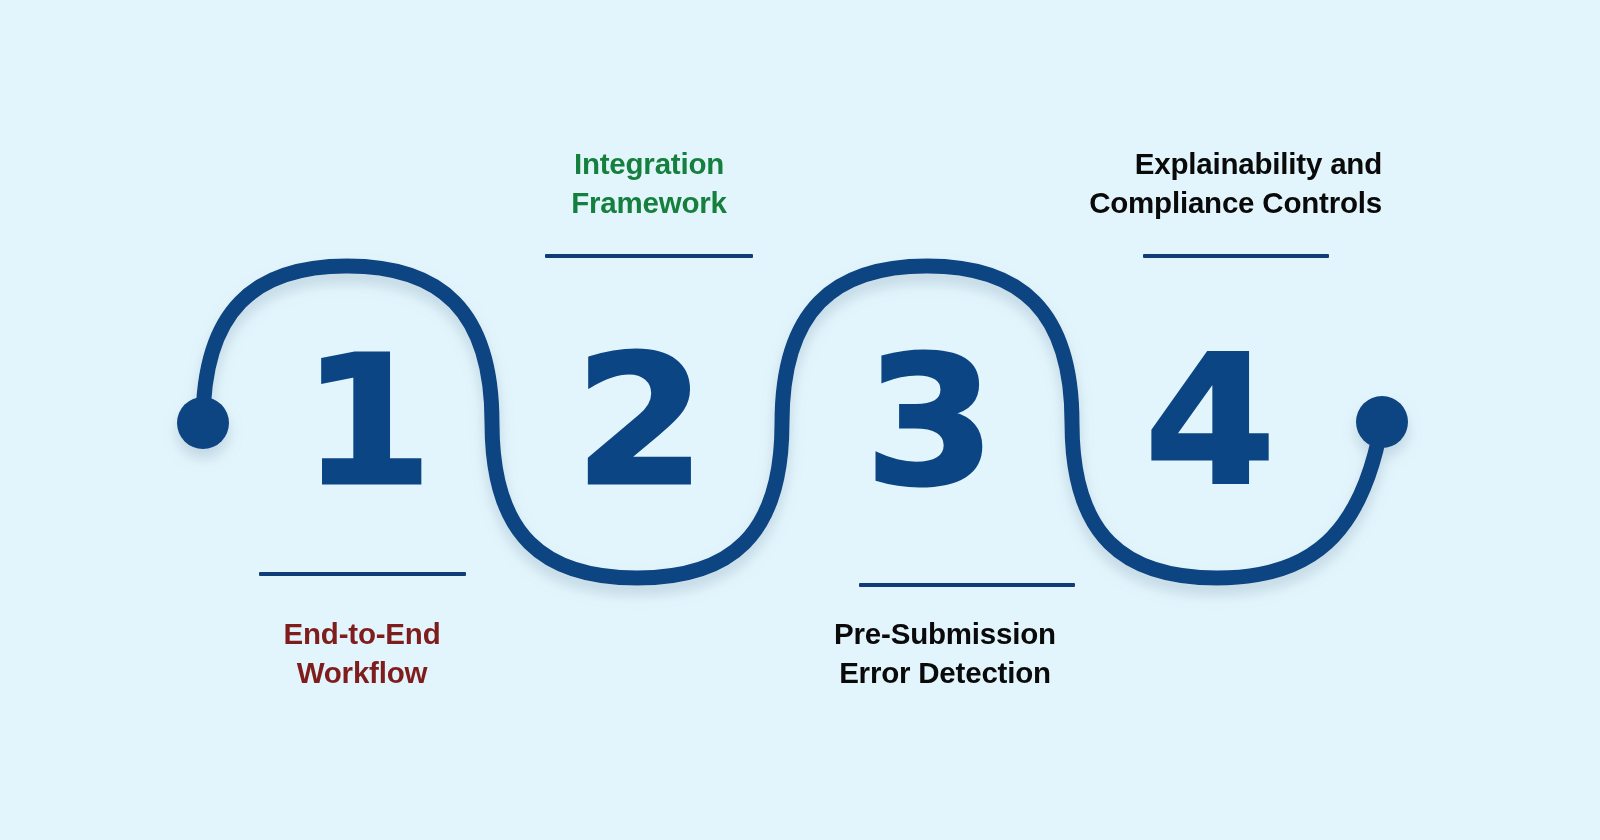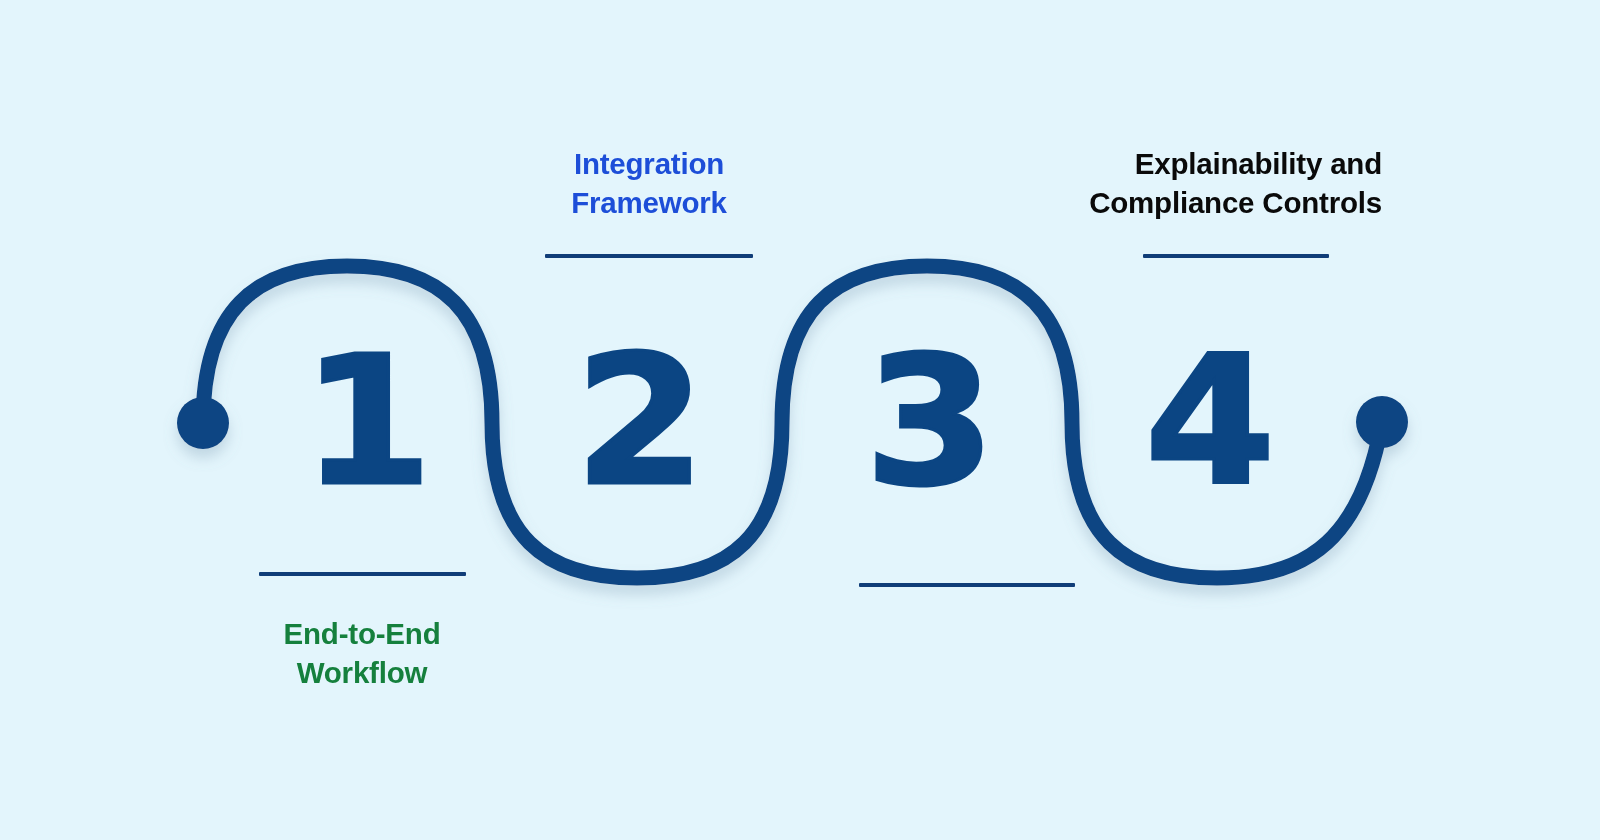--- a/index.html
+++ b/index.html
@@ -73,29 +73,31 @@
     </defs>
     <g filter="url(#softshadow)">
       <path id="wave-path" fill="none" stroke="#0b4583" stroke-width="15" stroke-linecap="round" stroke-linejoin="round" d="M 203 423 C 203 310 255 266 347 266 C 440 266 492 310 492 423 C 492 536 544 578 637 578 C 730 578 782 536 782 423 C 782 310 834 266 927 266 C 1020 266 1072 310 1072 423 C 1072 536 1124 578 1217 578 C 1310 578 1362 536 1382 422"></path>
       <circle id="dot-start" fill="#0b4583" cx="203" cy="423" r="26"></circle>
       <circle id="dot-end" fill="#0b4583" cx="1382" cy="422" r="26"></circle>
     </g>
   </svg>
 
   <div class="step-number" style="left: 305px; top: 333px; width: 120px; color: rgb(11, 69, 131); -webkit-text-stroke: 3px rgb(11, 69, 131);">1</div>
   <div class="rule" style="left: 259px; top: 572px; width: 207px; background: rgb(16, 61, 120);"></div>
-  <div class="caption" style="left: 232px; top: 615px; width: 260px; color: #15803d;">End-to-End
+  <div class="caption" style="left: 232px; top: 615px; width: 260px; color: #7f1d1d;">End-to-End
 Workflow</div>
 
-  <div class="caption" style="left: 519px; top: 145px; width: 260px; color: #1d4ed8;">Integration
+  <div class="caption" style="left: 519px; top: 145px; width: 260px; color: #15803d;">Integration
 Framework</div>
   <div class="rule" style="left: 545px; top: 254px; width: 208px; background: rgb(16, 61, 120);"></div>
   <div class="step-number" style="left: 578px; top: 333px; width: 120px; color: rgb(11, 69, 131); -webkit-text-stroke: 3px rgb(11, 69, 131);">2</div>
 
   <div class="step-number" style="left: 868px; top: 333px; width: 120px; color: rgb(11, 69, 131); -webkit-text-stroke: 3px rgb(11, 69, 131);">3</div>
   <div class="rule" style="left: 859px; top: 583px; width: 216px; background: rgb(16, 61, 120);"></div>
+  <div class="caption" style="left: 815px; top: 615px; width: 260px; color: rgb(10, 10, 10);">Pre-Submission
+Error Detection</div>
 
   <div class="caption" style="left: 1052px; top: 145px; width: 330px; color: rgb(10, 10, 10); text-align: right;">Explainability and
 Compliance Controls</div>
   <div class="rule" style="left: 1143px; top: 254px; width: 186px; background: rgb(16, 61, 120);"></div>
   <div class="step-number" style="left: 1148px; top: 333px; width: 120px; color: rgb(11, 69, 131); -webkit-text-stroke: 3px rgb(11, 69, 131);">4</div>
 
 </div>
 
 </body></html>

